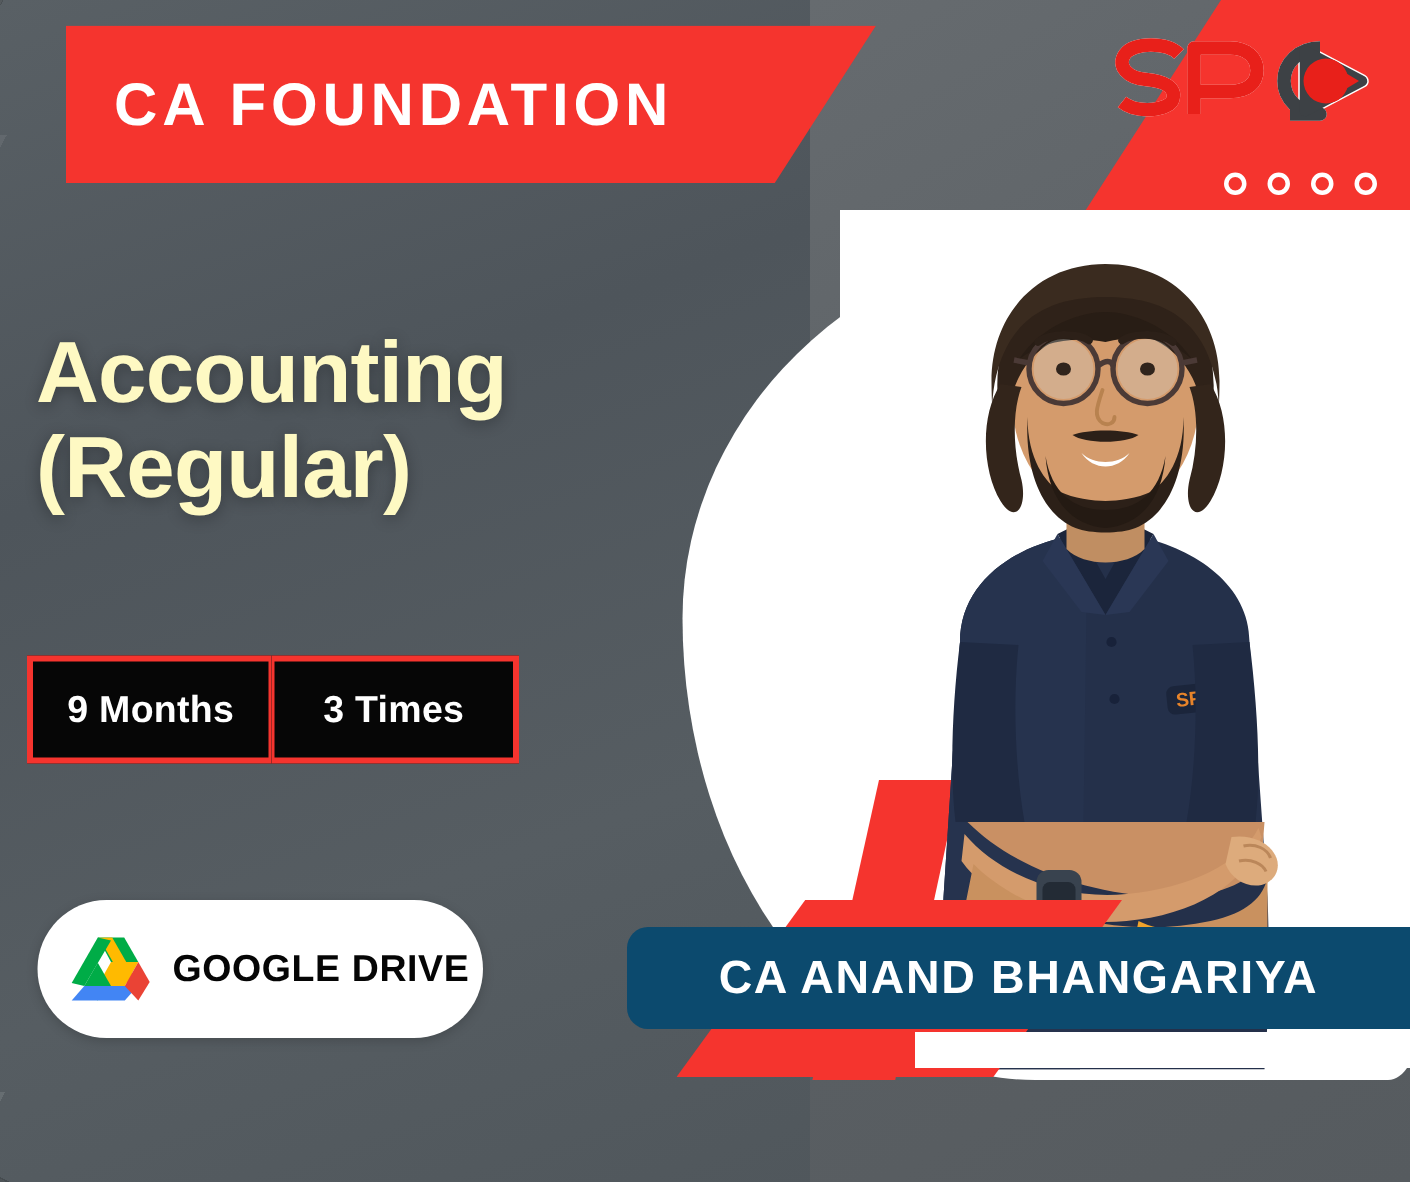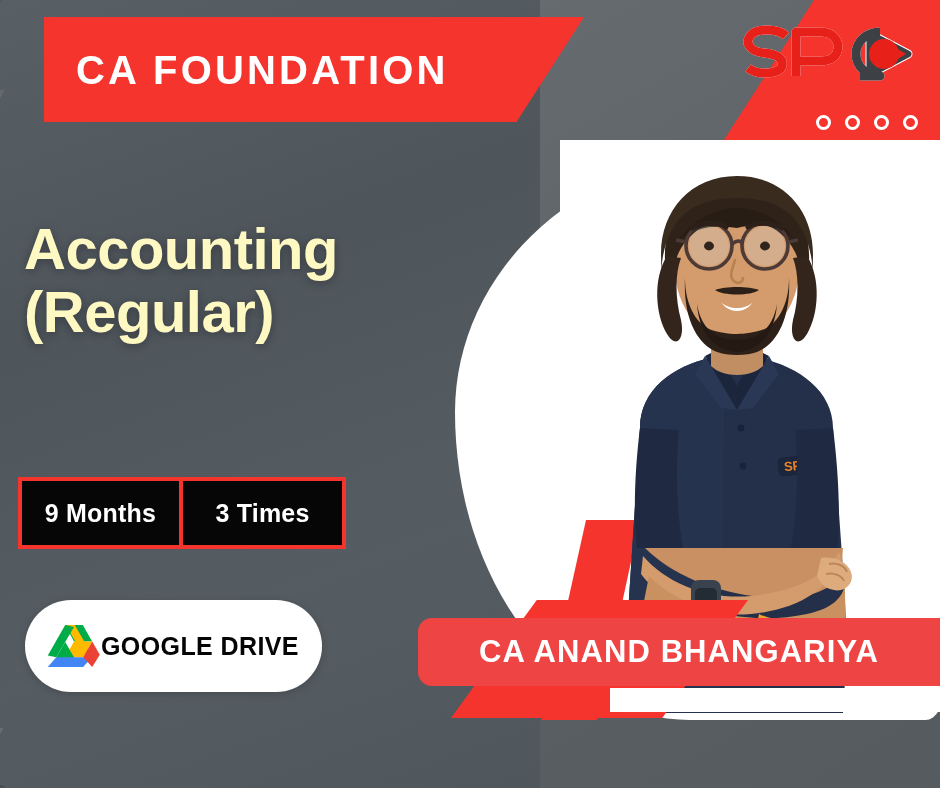--- a/index.html
+++ b/index.html
@@ -97,48 +97,48 @@
   
   .course-title{
     position:absolute;left:24px;top:218px;width:430px;
     color:#fef9c3;font-size:58px;font-weight:700;line-height:1.08;
     letter-spacing:-0.5px;
     text-shadow:0 2px 10px rgba(0,0,0,.30);
   }
   .course-title .l2{display:block;}
 
   
-  .badges{position:absolute;left:18px;top:477px;display:flex;}
+  .badges{position:absolute;left:18px;top:437px;display:flex;}
   .badge{
     background:#060606;border:4px solid #f5342e;
     height:64px;box-sizing:content-box;
     display:flex;align-items:center;justify-content:center;
     color:#ffffff;font-size:25px;font-weight:700;letter-spacing:.2px;
   }
   .badge.b1{width:157px;border-right-width:2px;}
   .badge.b2{width:159px;border-left-width:2px;}
 
   
   .gd-pill{
     position:absolute;left:25px;top:600px;
     width:297px;height:92px;border-radius:46px;background:#ffffff;
-    display:flex;align-items:center;gap:0;padding-left:22px;
+    display:flex;align-items:center;gap:14px;padding-left:22px;
     box-sizing:border-box;
     box-shadow:0 2px 8px rgba(0,0,0,.18);
   }
   .gd-icon{width:54px;height:48px;flex:none;}
   .gd-icon svg{width:100%;height:100%;display:block;}
   .gd-label{
     color:#050505;font-size:25px;font-weight:700;letter-spacing:.4px;
   }
 
   
   .name-bar{
     position:absolute;left:418px;top:618px;width:522px;height:68px;
-    background:#ef4444;border-radius:14px 0 0 14px;
+    background:#0c4a6e;border-radius:14px 0 0 14px;
     display:flex;align-items:center;justify-content:center;
   }
   .name-bar-text{
     color:#ffffff;font-size:31px;font-weight:700;letter-spacing:1.1px;
   }
 
   
   .bottom-bar{
     position:absolute;left:0;bottom:0;width:940px;height:78px;
     background:#050505;display:flex;align-items:center;justify-content:center;

